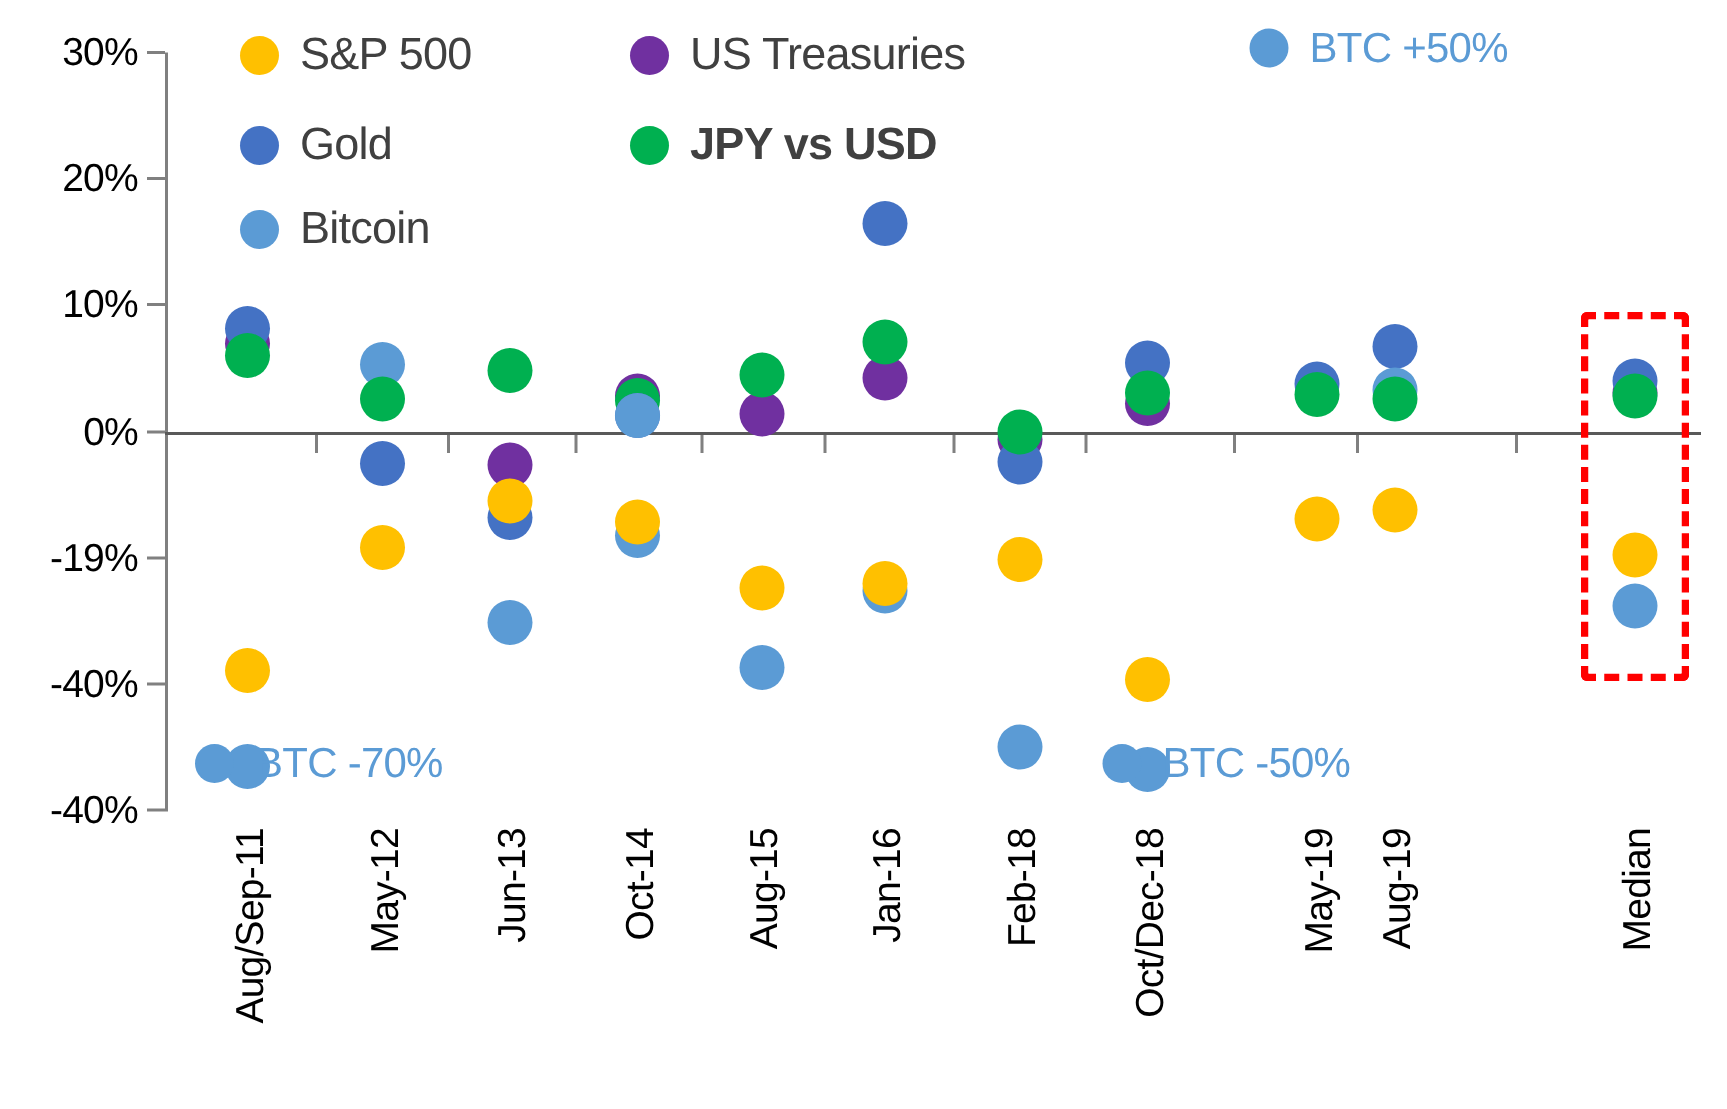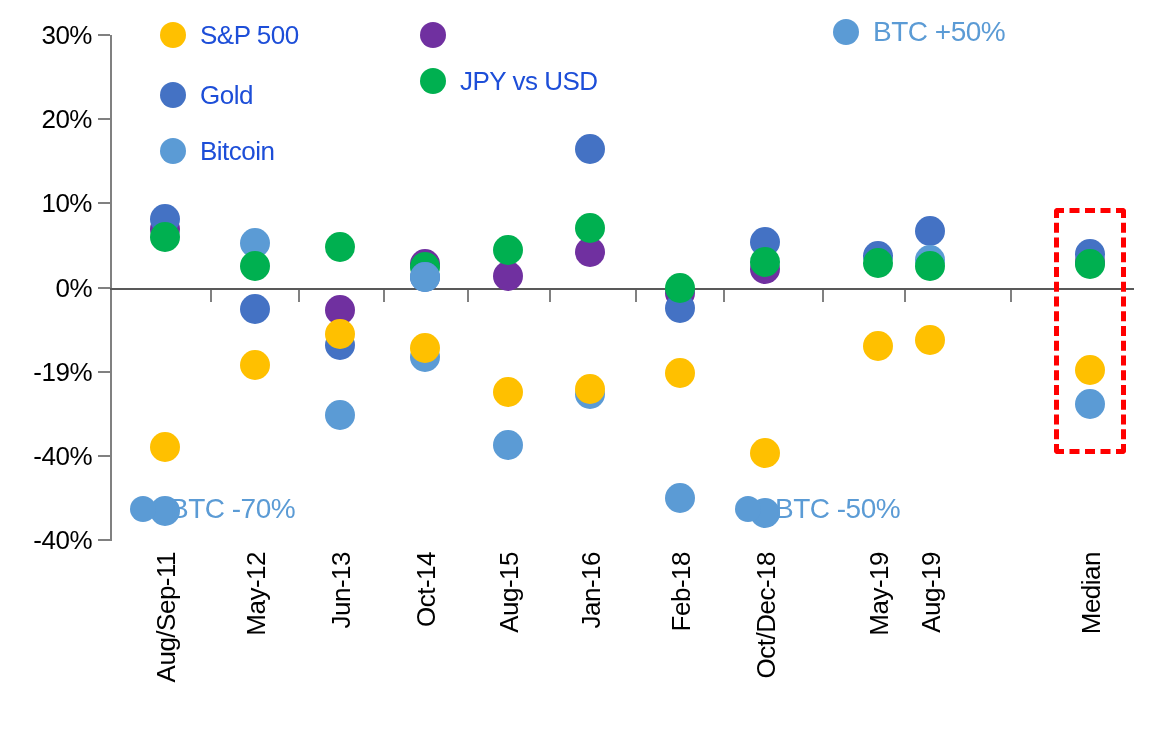--- a/index.html
+++ b/index.html
@@ -79,21 +79,21 @@
   .dot.ust     {background:#7030A0;}
   .dot.jpy     {background:#00B050;}
 
   
   .legend{position:absolute;left:0;top:0;width:1151px;height:180px;}
   .legend-item{position:absolute;display:flex;align-items:center;white-space:nowrap;}
   .legend-swatch{
     width:26px;height:26px;border-radius:50%;
     display:inline-block;margin-right:14px;flex:0 0 auto;
   }
-  .legend-label{font-size:26px;color:#1d4ed8;letter-spacing:-0.5px;line-height:1;}
+  .legend-label{font-size:30px;color:#404040;letter-spacing:-0.5px;line-height:1;}
 
   
   .annotation{position:absolute;display:flex;align-items:center;white-space:nowrap;}
   .annotation .legend-swatch{width:26px;height:26px;}
   .annotation-label{
     font-size:28px;color:#5B9BD5;letter-spacing:-0.5px;line-height:1;
   }
 
   
   .highlight-box{
@@ -220,22 +220,23 @@
       <div class="legend-item" style="left: 160px; top: 82px;">
         <span class="legend-swatch" style="background: rgb(68, 114, 196);"></span>
         <span class="legend-label">Gold</span>
       </div>
       <div class="legend-item" style="left: 160px; top: 138px;">
         <span class="legend-swatch" style="background: rgb(91, 155, 213);"></span>
         <span class="legend-label">Bitcoin</span>
       </div>
       <div class="legend-item" style="left: 420px; top: 22px;">
         <span class="legend-swatch" style="background: rgb(112, 48, 160);"></span>
-      </div>
-      <div class="legend-item" style="left: 420px; top: 68px;">
+        <span class="legend-label">US Treasuries</span>
+      </div>
+      <div class="legend-item" style="left: 420px; top: 82px; font-weight: bold;">
         <span class="legend-swatch" style="background: rgb(0, 176, 80);"></span>
         <span class="legend-label">JPY vs USD</span>
       </div>
     </div>
 
   <div id="annotations">
       <div class="annotation" style="left: 833px; top: 18px;">
         <span class="legend-swatch" style="background: rgb(91, 155, 213);"></span>
         <span class="annotation-label" style="color: rgb(91, 155, 213);">BTC +50%</span>
       </div>

